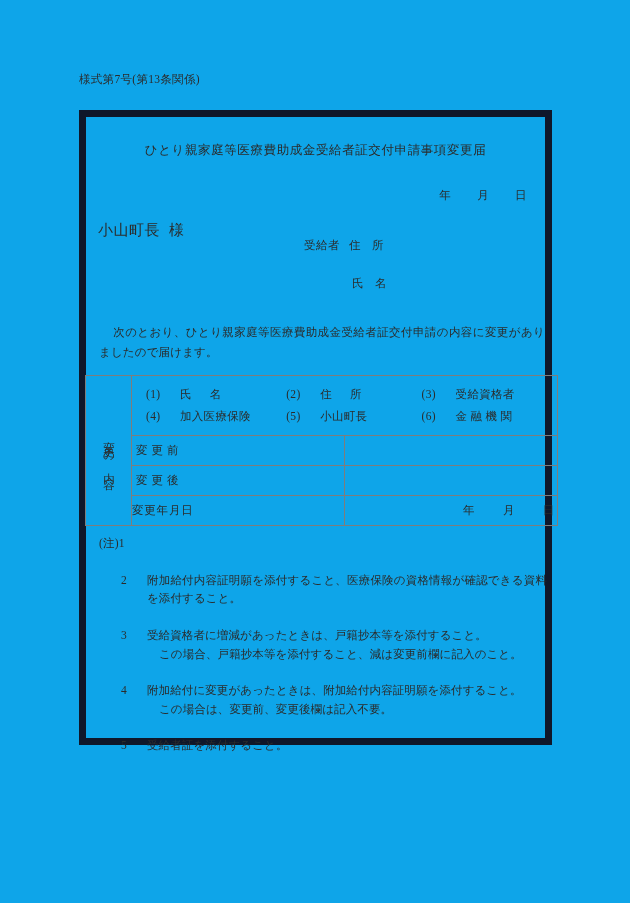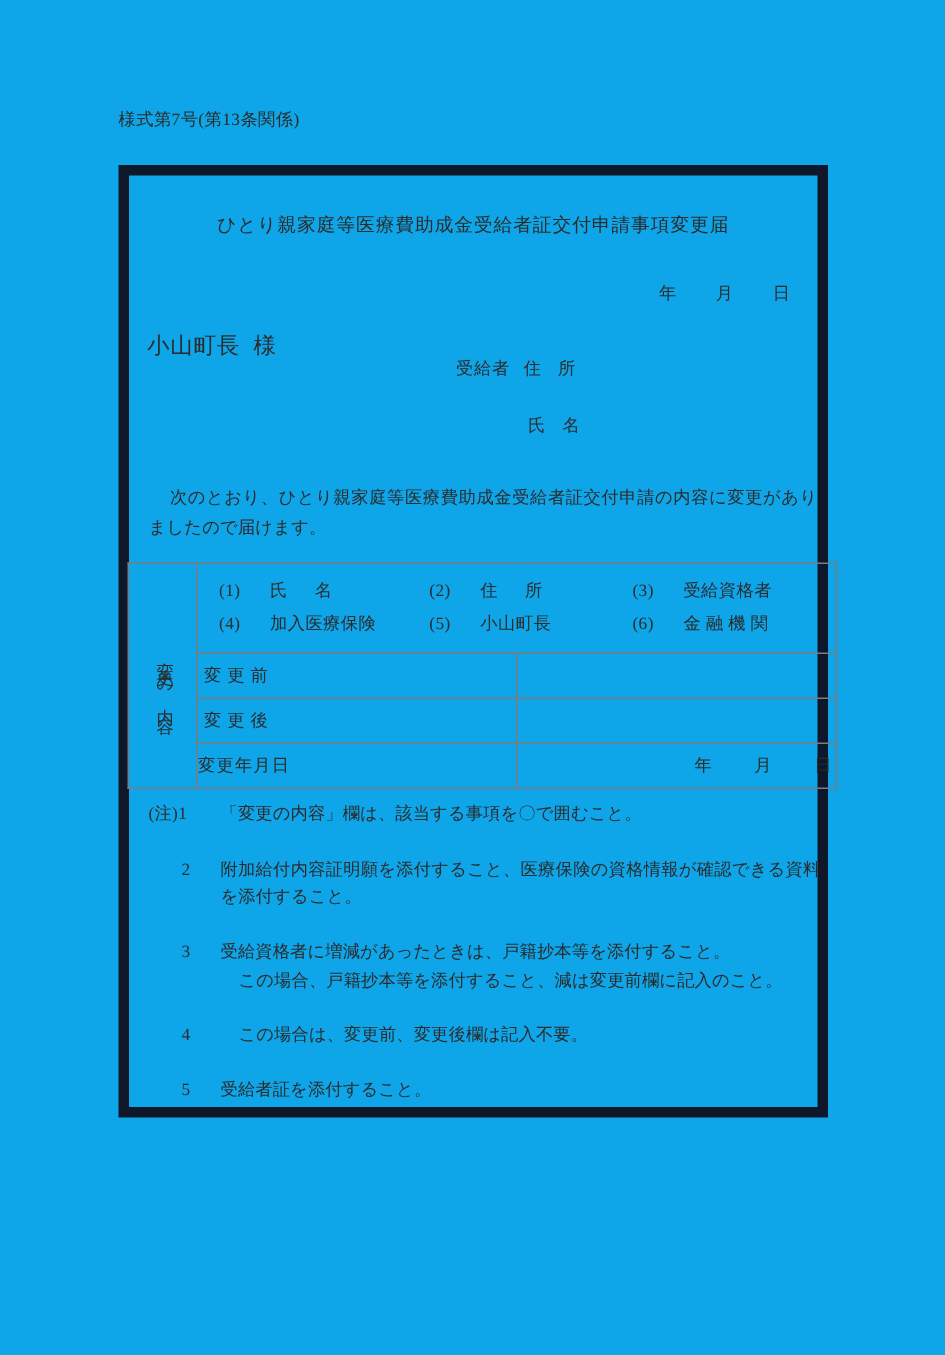--- a/index.html
+++ b/index.html
@@ -280,39 +280,39 @@
         <td class="col-lbl row-label tight"><span>変更年月日</span></td>
         <td class="date-cell"><span>年</span><span class="sp"></span><span>月</span><span class="sp"></span><span>日</span></td>
       </tr>
     </tbody>
       </table>
 
     <div class="notes">
 
       <div class="note">
         <span class="note-marker first"><span>(注)</span><span>1</span></span>
-        <span class="note-body">「変更の内容」欄は、該当する事項を〇で囲むこと。</span>
       </div>
 
       <div class="note">
         <span class="note-marker rest">2</span>
         <span class="note-body">附加給付内容証明願を添付すること、医療保険の資格情報が確認できる資料を添付すること。</span>
       </div>
 
       <div class="note">
         <span class="note-marker rest">3</span>
         <span class="note-body">
           <span>受給資格者に増減があったときは、戸籍抄本等を添付すること。</span>
           <span class="note-sub">この場合、戸籍抄本等を添付すること、減は変更前欄に記入のこと。</span>
         </span>
       </div>
 
       <div class="note">
         <span class="note-marker rest">4</span>
         <span class="note-body">
+          <span>附加給付に変更があったときは、附加給付内容証明願を添付すること。</span>
           <span class="note-sub">この場合は、変更前、変更後欄は記入不要。</span>
         </span>
       </div>
 
       <div class="note">
         <span class="note-marker rest">5</span>
         <span class="note-body">受給者証を添付すること。</span>
       </div>
 
     </div>

